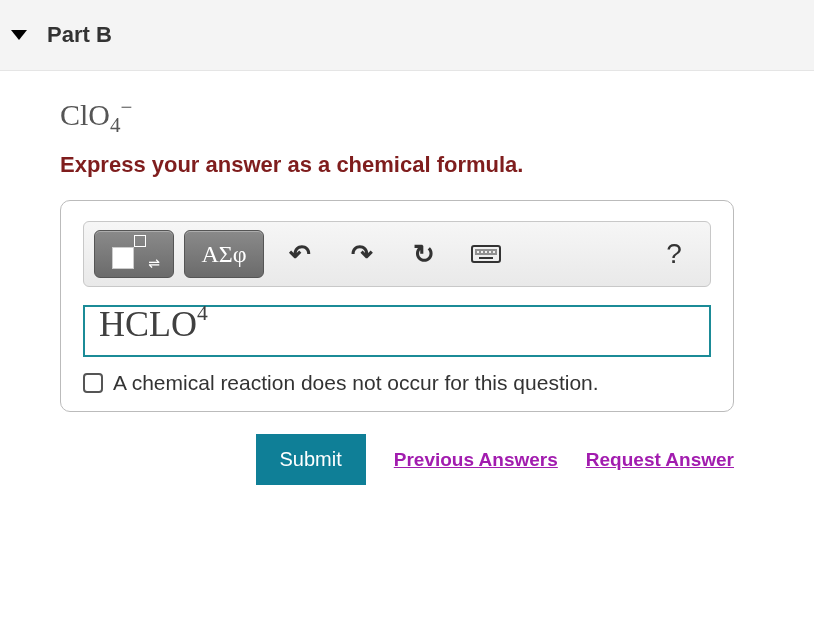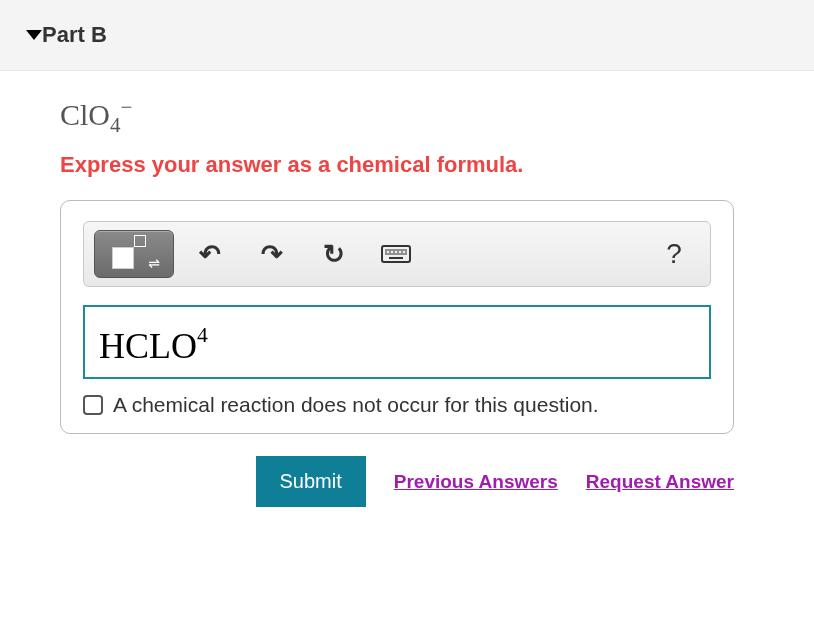--- a/index.html
+++ b/index.html
@@ -6,23 +6,24 @@
   body {
     margin: 0;
     font-family: Arial, Helvetica, sans-serif;
     background: #fff;
     color: #333;
     width: 814px;
   }
   .header-bar {
     background: #f4f4f4;
     border-bottom: 1px solid #e5e5e5;
-    padding: 22px 20px 22px 26px;
-    display: flex;
-    align-items: center;
+    padding: 22px 20px 22px 11px;
+    display: flex;
+    align-items: center;
+    gap: 20px;
   }
   .caret {
     width: 0; height: 0;
     border-left: 8px solid transparent;
     border-right: 8px solid transparent;
     border-top: 10px solid #000;
   }
   .part-title {
     font-weight: bold;
     font-size: 22px;
@@ -35,21 +36,21 @@
     font-size: 30px;
     color: #555;
     margin-bottom: 14px;
   }
   .formula sub { font-size: 0.7em; vertical-align: sub; }
   .formula sup { font-size: 0.7em; vertical-align: super; }
   .instruction {
     font-weight: bold;
     font-size: 22px;
     margin-bottom: 22px;
-    color: #ef4444;
+    color: #7f1d1d;
   }
   .answer-box {
     border: 1px solid #bbb;
     border-radius: 10px;
     padding: 20px 22px 16px 22px;
     background: #fff;
   }
   .toolbar {
     background: linear-gradient(#f6f6f6, #e9e9e9);
     border: 1px solid #c8c8c8;
@@ -117,25 +118,25 @@
   }
   .kbd-icon::after {
     content: "";
     position: absolute;
     left: 6px; right: 6px; bottom: 2px; height: 2px;
     background: #333;
   }
   .answer-input {
     margin-top: 18px;
     border: 2px solid #1b8b97;
-    height: 74px;
+    height: 52px;
     padding: 10px 14px;
     font-family: "Times New Roman", Times, serif;
     font-size: 36px;
-    color: #000000;
+    color: #404040;
     display: flex;
     align-items: flex-end;
   }
   .answer-input .sup { font-size: 0.6em; position: relative; top: -0.9em; }
   .checkbox-row {
     display: flex;
     align-items: center;
     gap: 10px;
     margin-top: 14px;
     font-size: 21px;
@@ -191,20 +192,23 @@
   <div class="answer-box">
 
     <div class="toolbar">
       <div class="tool-btn dark">
         <div class="tb-template">
           <div class="tb-big"></div>
           <div class="tb-small"></div>
           <div class="tb-arrows">⇌</div>
         </div>
       </div>
+      <div class="tool-btn dark">
+        <span style="font-family: 'Times New Roman', serif; font-size:24px;">ΑΣφ</span>
+      </div>
       <div class="tool-btn icon">
         <span style="font-weight:bold;">↶</span>
       </div>
       <div class="tool-btn icon">
         <span style="font-weight:bold;">↷</span>
       </div>
       <div class="tool-btn icon">
         <span style="font-weight:bold;">↻</span>
       </div>
       <div class="tool-btn icon">

